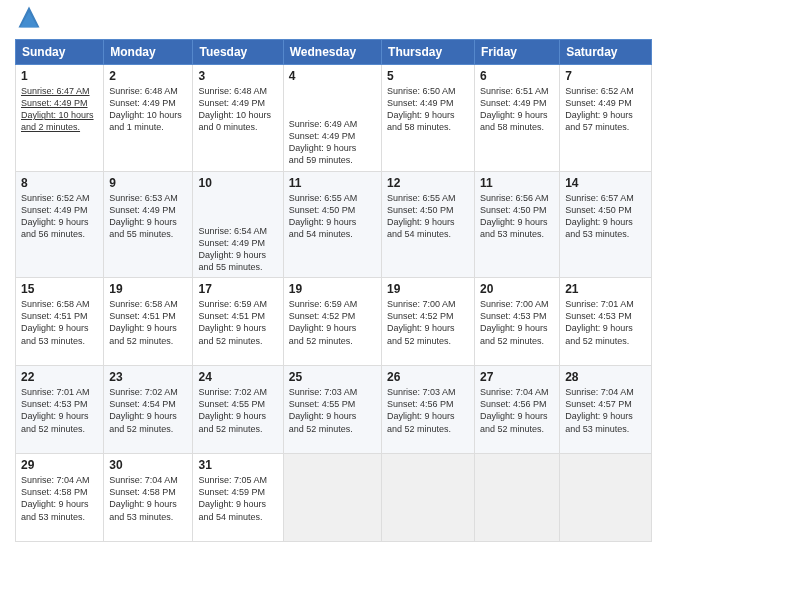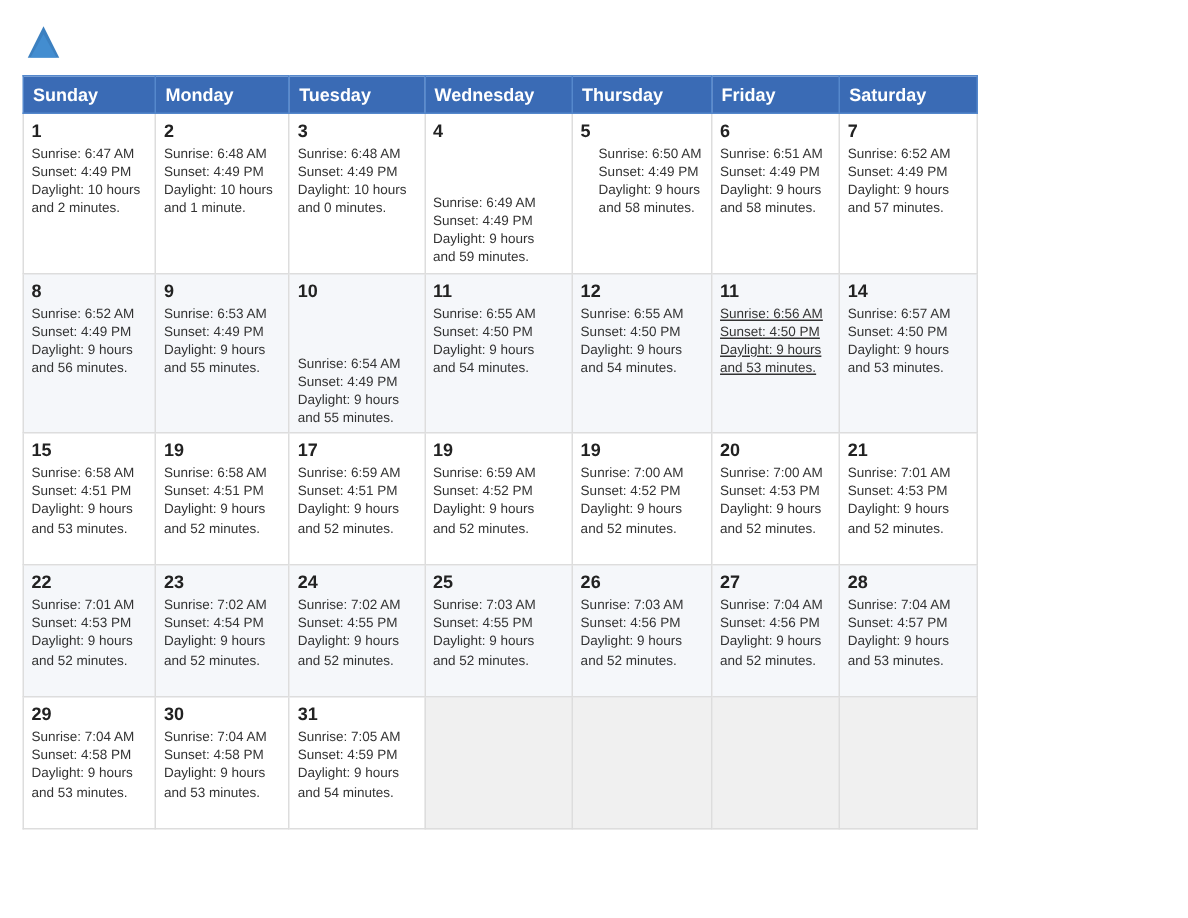--- a/index.html
+++ b/index.html
@@ -6,21 +6,21 @@
     body {
       width: 792px;
       height: 612px;
       font-family: Arial, sans-serif;
       background: #fff;
       overflow: hidden;
     }
     .page {
       width: 667px;
       height: 612px;
-      padding: 14px 15px;
+      padding: 3px 15px;
     }
     .header {
       display: flex;
       justify-content: space-between;
       align-items: flex-start;
       margin-bottom: 8px;
     }
     .logo {
       display: flex;
       align-items: center;
@@ -125,21 +125,21 @@
           <th>Wednesday</th>
           <th>Thursday</th>
           <th>Friday</th>
           <th>Saturday</th>
         </tr>
     </thead>
     <tbody id="calendar-body">
     <tr>
           <td>
             <span class="day-num">1</span>
-            <div class="day-info" style="white-space: pre-line;">Sunrise: 6:47 AM
+            <div class="day-info" style="white-space: pre-line; text-decoration: underline;">Sunrise: 6:47 AM
 Sunset: 4:49 PM
 Daylight: 10 hours
 and 2 minutes.</div>
           </td>
           <td>
             <span class="day-num">2</span>
             <div class="day-info" style="white-space: pre-line;">Sunrise: 6:48 AM
 Sunset: 4:49 PM
 Daylight: 10 hours
 and 1 minute.</div>
@@ -153,21 +153,21 @@
           </td>
           <td>
             <span class="day-num">4</span>
             <div class="day-info" style="white-space: pre-line; margin-top: 35px;">Sunrise: 6:49 AM
 Sunset: 4:49 PM
 Daylight: 9 hours
 and 59 minutes.</div>
           </td>
           <td>
             <span class="day-num">5</span>
-            <div class="day-info" style="white-space: pre-line; margin-left: 12px;">Sunrise: 6:50 AM
+            <div class="day-info" style="white-space: pre-line;">Sunrise: 6:50 AM
 Sunset: 4:49 PM
 Daylight: 9 hours
 and 58 minutes.</div>
           </td>
           <td>
             <span class="day-num">6</span>
             <div class="day-info" style="white-space: pre-line;">Sunrise: 6:51 AM
 Sunset: 4:49 PM
 Daylight: 9 hours
 and 58 minutes.</div>
@@ -211,21 +211,21 @@
           </td>
           <td>
             <span class="day-num">12</span>
             <div class="day-info" style="white-space: pre-line;">Sunrise: 6:55 AM
 Sunset: 4:50 PM
 Daylight: 9 hours
 and 54 minutes.</div>
           </td>
           <td>
             <span class="day-num">11</span>
-            <div class="day-info" style="white-space: pre-line; text-decoration: underline;">Sunrise: 6:56 AM
+            <div class="day-info" style="white-space: pre-line;">Sunrise: 6:56 AM
 Sunset: 4:50 PM
 Daylight: 9 hours
 and 53 minutes.</div>
           </td>
           <td>
             <span class="day-num">14</span>
             <div class="day-info" style="white-space: pre-line;">Sunrise: 6:57 AM
 Sunset: 4:50 PM
 Daylight: 9 hours
 and 53 minutes.</div>

